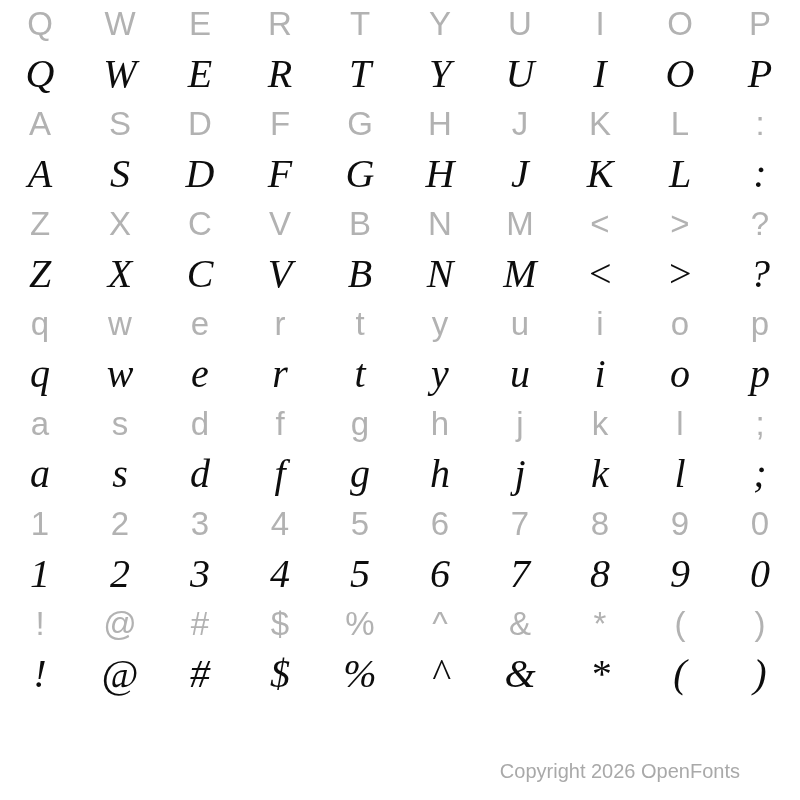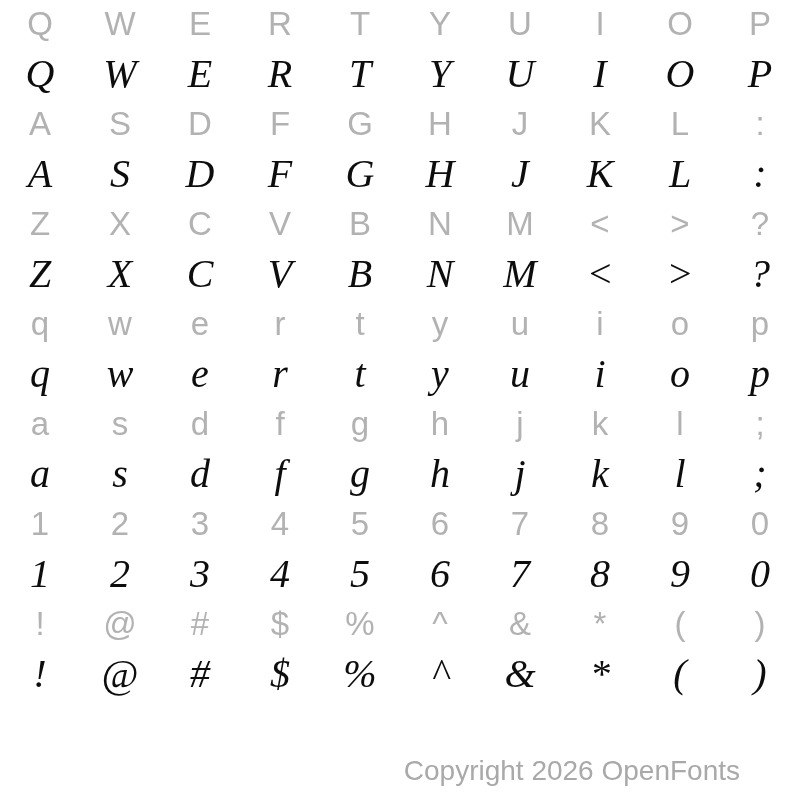--- a/index.html
+++ b/index.html
@@ -52,21 +52,21 @@
   .footer {
     position: absolute;
     top: 748px;
     right: 60px;
     height: 46px;
     display: flex;
     align-items: center;
     justify-content: flex-end;
     color: var(--footer-color, #a9a9a9);
     font-family: "Liberation Sans", sans-serif;
-    font-size: 28px;
+    font-size: 20px;
   }
 </style>
 </head>
 <body>
 
 <div class="page">
   <div class="grid" id="glyph-grid">
       <div class="row reference">
         <span class="cell">Q</span>
         <span class="cell">W</span>

